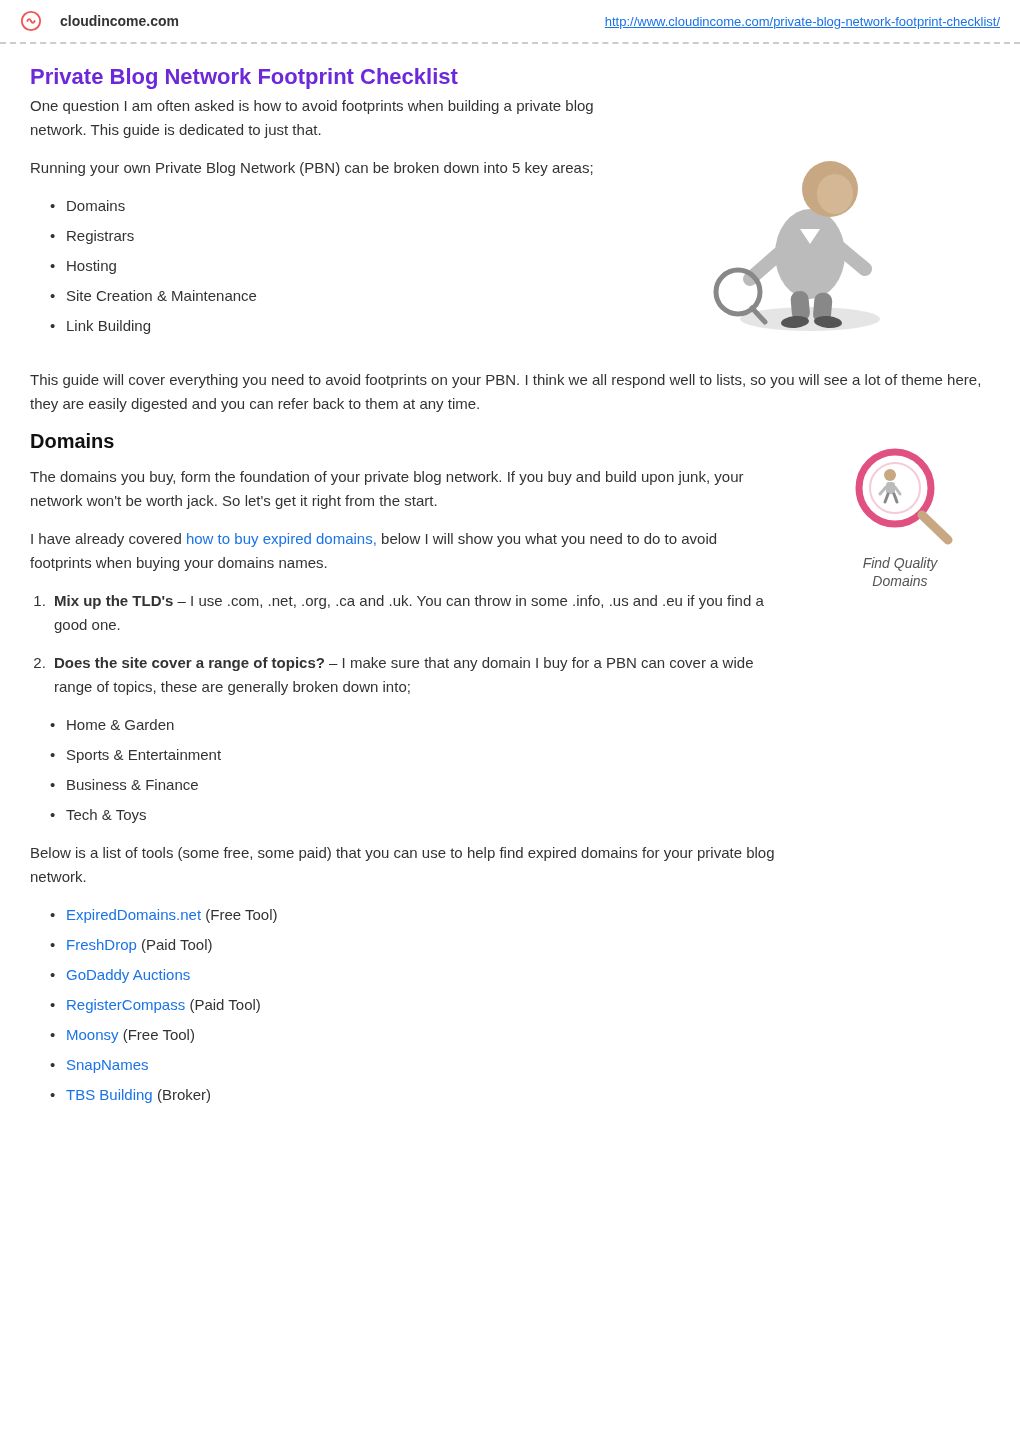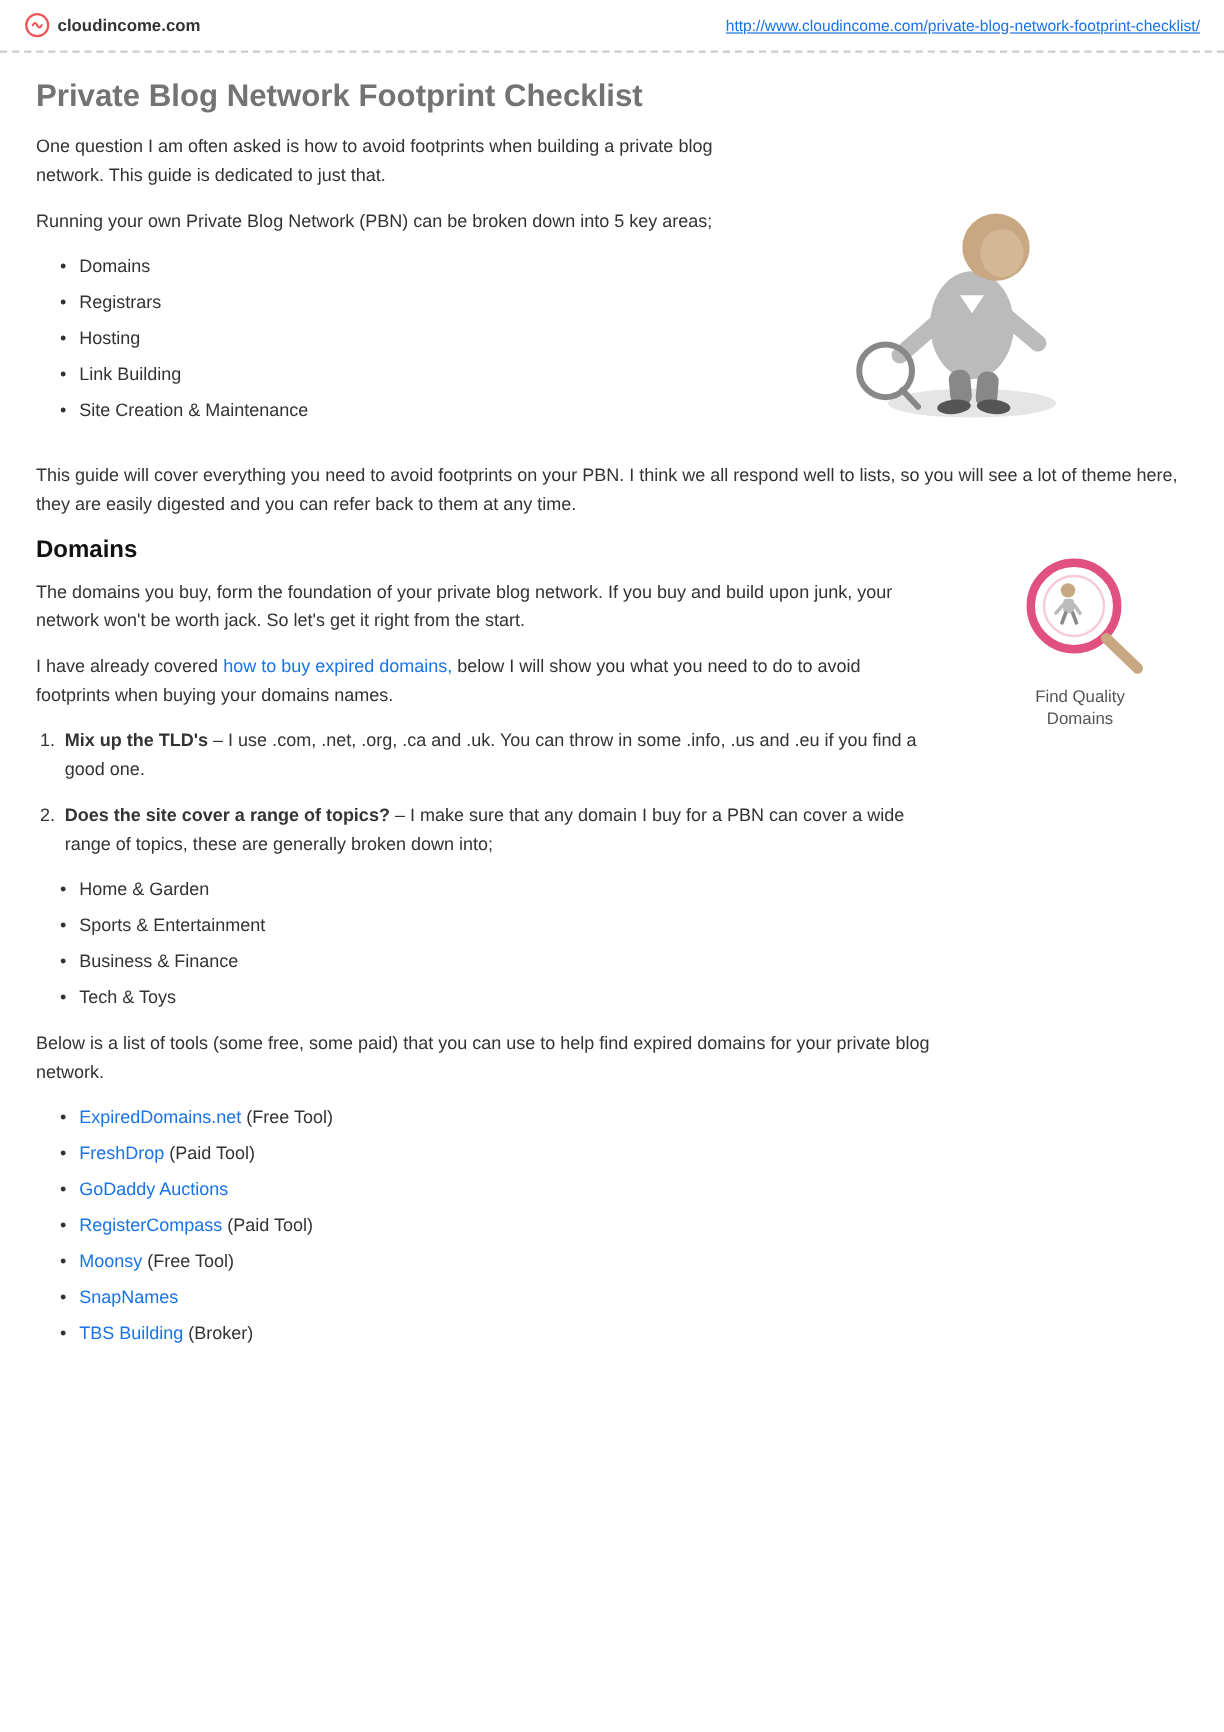--- a/index.html
+++ b/index.html
@@ -16,45 +16,45 @@
     .header {
       display: flex;
       align-items: center;
       justify-content: space-between;
       padding: 10px 20px;
       border-bottom: 2px dashed #ccc;
     }
     .logo-area {
       display: flex;
       align-items: center;
-      gap: 6px;
+      gap: 18px;
       font-size: 14px;
       font-weight: bold;
       color: #333;
     }
     .logo-icon {
       width: 22px;
       height: 22px;
     }
     .header-url {
       font-size: 13px;
       color: #1a73e8;
       margin-left: 28px;
     }
 
     
     .content {
       padding: 20px 30px 30px 30px;
     }
 
     h1.page-title {
-      font-size: 26px;
+      font-size: 22px;
       font-weight: bold;
-      margin-bottom: 16px;
-      color: #737373;
+      margin-bottom: 4px;
+      color: #6d28d9;
     }
 
     h2.section-title {
       font-size: 20px;
       font-weight: bold;
       margin-bottom: 12px;
       color: #111;
     }
 
     p {
@@ -126,20 +126,21 @@
       position: relative;
     }
     .domains-figure {
       position: absolute;
       right: 0;
       top: 10px;
       width: 180px;
       display: flex;
       flex-direction: column;
       align-items: center;
+      font-style: italic;
     }
     .domains-content {
       max-width: 750px;
     }
 
     
     .find-quality-icon {
       width: 140px;
       height: 110px;
     }
@@ -171,22 +172,22 @@
   <h1 class="page-title">Private Blog Network Footprint Checklist</h1>
 
   <div class="intro-section">
     <div class="intro-text">
       <p>One question I am often asked is how to avoid footprints when building a private blog network. This guide is dedicated to just that.</p>
       <p>Running your own Private Blog Network (PBN) can be broken down into 5 key areas;</p>
       <ul class="bullet-list">
         <li><span>Domains</span></li>
         <li><span>Registrars</span></li>
         <li><span>Hosting</span></li>
+        <li><span>Site Creation &amp; Maintenance</span></li>
         <li><span>Link Building</span></li>
-        <li><span>Site Creation &amp; Maintenance</span></li>
       </ul>
     </div>
     <div class="intro-figure">
 
       <svg class="figure-person" viewBox="0 0 280 230" xmlns="http://www.w3.org/2000/svg">
 
         <ellipse cx="130" cy="205" rx="70" ry="12" fill="#ccc" opacity="0.5"></ellipse>
 
         <ellipse cx="130" cy="140" rx="35" ry="45" fill="#bbb"></ellipse>
 

